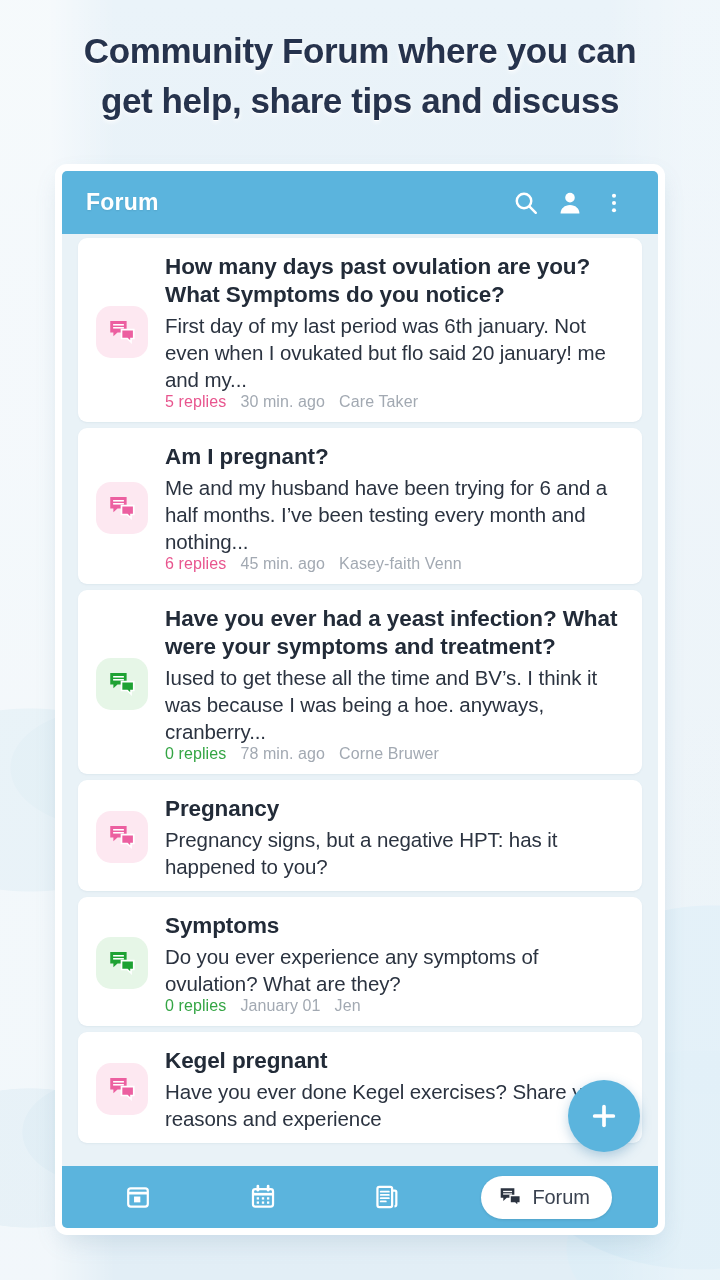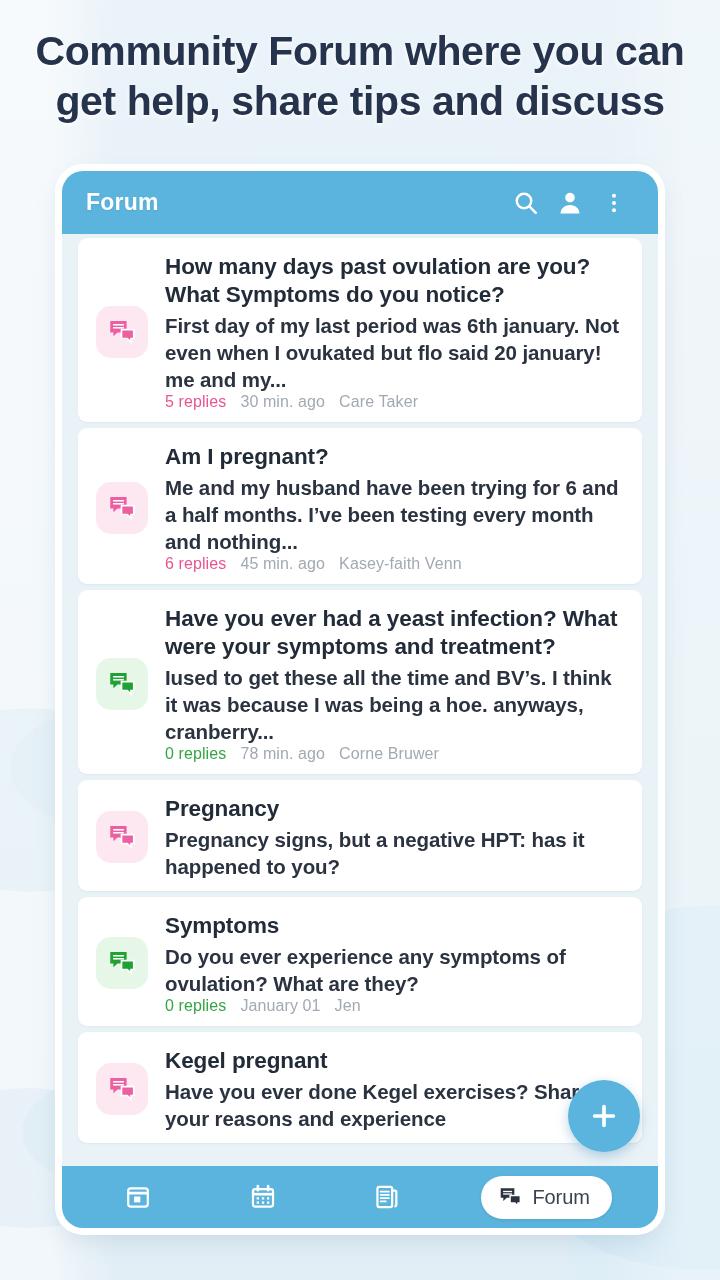--- a/index.html
+++ b/index.html
@@ -34,38 +34,38 @@
     content:"";
     position:absolute; inset:0;
     background: linear-gradient(90deg, rgba(255,255,255,.55) 0 7%, rgba(255,255,255,0) 16% 84%, rgba(255,255,255,.30) 95% 100%);
   }
 
   
   #headline {
     position: absolute;
     top: 26px; left: 0; right: 0;
     text-align: center;
-    font-size: 41px;
+    font-size: 35px;
     line-height: 50px;
     font-weight: 700;
     letter-spacing: -0.4px;
     color: #26334d;
     text-shadow: 0 1px 0 rgba(255,255,255,.95), 0 2px 5px rgba(255,255,255,.9);
     padding: 0 30px;
   }
   #headline .ln { display: block; }
 
   
   #phone {
     position: absolute;
     left: 62px;
     top: 171px;
     width: 596px;
     height: 1057px;
-    border-radius: 21px;
+    border-radius: 5px;
     background: #ffffff;
     box-shadow: 0 0 0 7px #ffffff, 0 10px 26px rgba(90,130,160,.22);
     overflow: hidden;
     display: flex;
     flex-direction: column;
   }
 
   
   #appbar {
     height: 63px;
@@ -127,21 +127,20 @@
     font-weight: 700;
     color: #222b38;
     letter-spacing: -0.1px;
   }
   .post-snippet {
     font-size: 20.5px;
     line-height: 27px;
     color: #2b3340;
     margin-top: 3px;
     letter-spacing: -0.1px;
-    font-weight: bold;
   }
   .post-meta {
     font-size: 16px;
     color: #a2a9b2;
     display: flex;
     align-items: baseline;
     gap: 14px;
     letter-spacing: .1px;
   }
   .post-meta .replies.pink  { color: #e8558e; }

